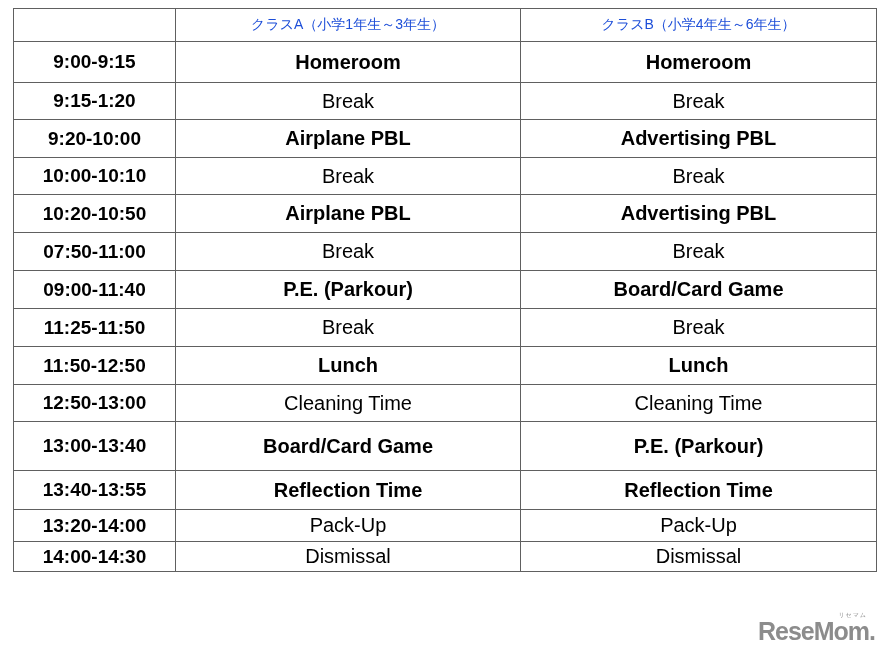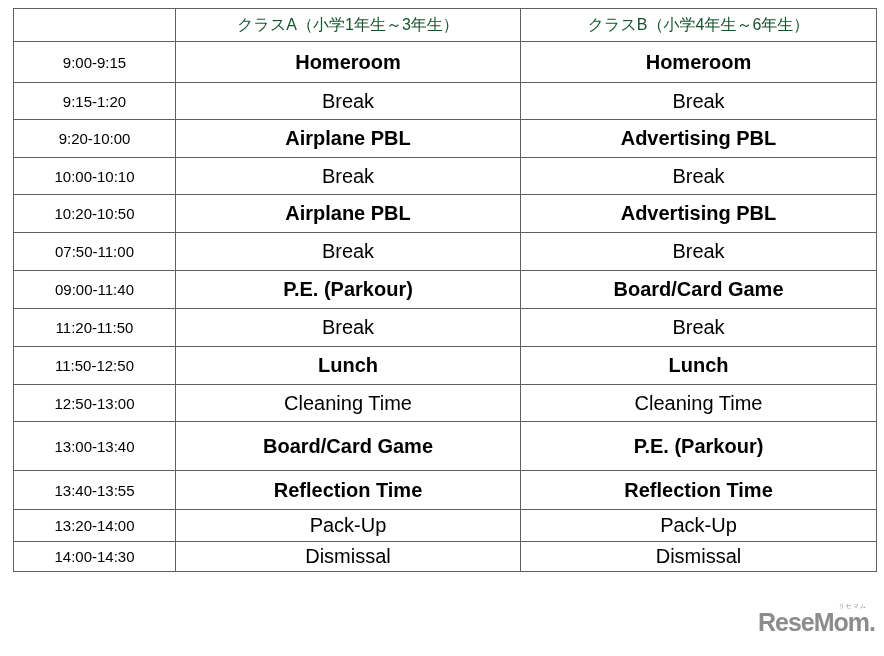--- a/index.html
+++ b/index.html
@@ -27,39 +27,39 @@
   table.schedule col.c-b     { width: 356px; }
   table.schedule th,
   table.schedule td {
     border: 1px solid #606060;
     text-align: center;
     vertical-align: middle;
     color: #000000;
     background: #ffffff;
   }
   table.schedule th {
-    font-size: 16px;
+    font-size: 14px;
     font-weight: 400;
-    color: #14532d;
+    color: #1d4ed8;
   }
   td.time-cell {
-    font-size: 15px;
-    font-weight: 400;
+    font-size: 19px;
+    font-weight: 700;
   }
   td.activity-cell {
     font-size: 20px;
     font-weight: 400;
   }
   tr.activity-bold td.activity-cell {
     font-weight: 700;
   }
   .logo {
     position: absolute;
     right: 8px;
-    bottom: 21px;
+    bottom: 12px;
     color: #8c8c8c;
     line-height: 1;
   }
   .logo-inner {
     position: relative;
     display: inline-block;
     padding-top: 7px;
   }
   .logo-text {
     font-size: 25px;
@@ -127,21 +127,21 @@
       <td class="time-cell">07:50-11:00</td>
       <td class="activity-cell">Break</td>
       <td class="activity-cell">Break</td>
     </tr>
     <tr style="height:38px;" class="activity-bold">
       <td class="time-cell">09:00-11:40</td>
       <td class="activity-cell">P.E. (Parkour)</td>
       <td class="activity-cell">Board/Card Game</td>
     </tr>
     <tr style="height:38px;" class="activity-normal">
-      <td class="time-cell">11:20-11:50</td>
+      <td class="time-cell">11:25-11:50</td>
       <td class="activity-cell">Break</td>
       <td class="activity-cell">Break</td>
     </tr>
     <tr style="height:38px;" class="activity-bold">
       <td class="time-cell">11:50-12:50</td>
       <td class="activity-cell">Lunch</td>
       <td class="activity-cell">Lunch</td>
     </tr>
     <tr style="height:37px;margin-top:44px;" class="activity-normal">
       <td class="time-cell">12:50-13:00</td>

